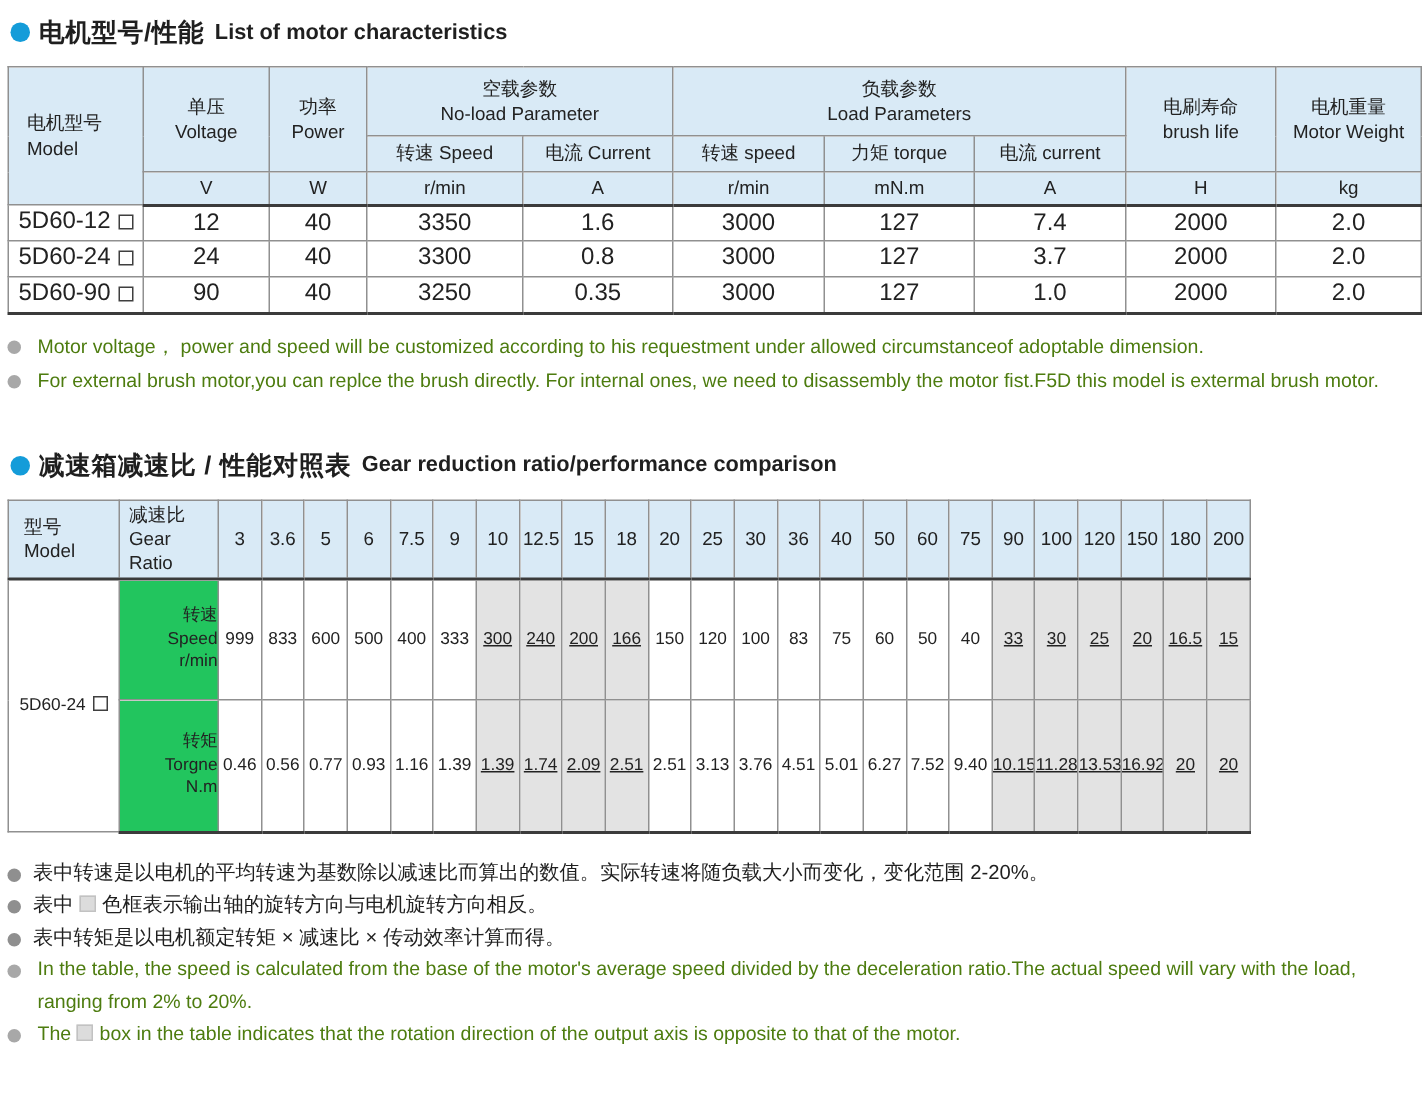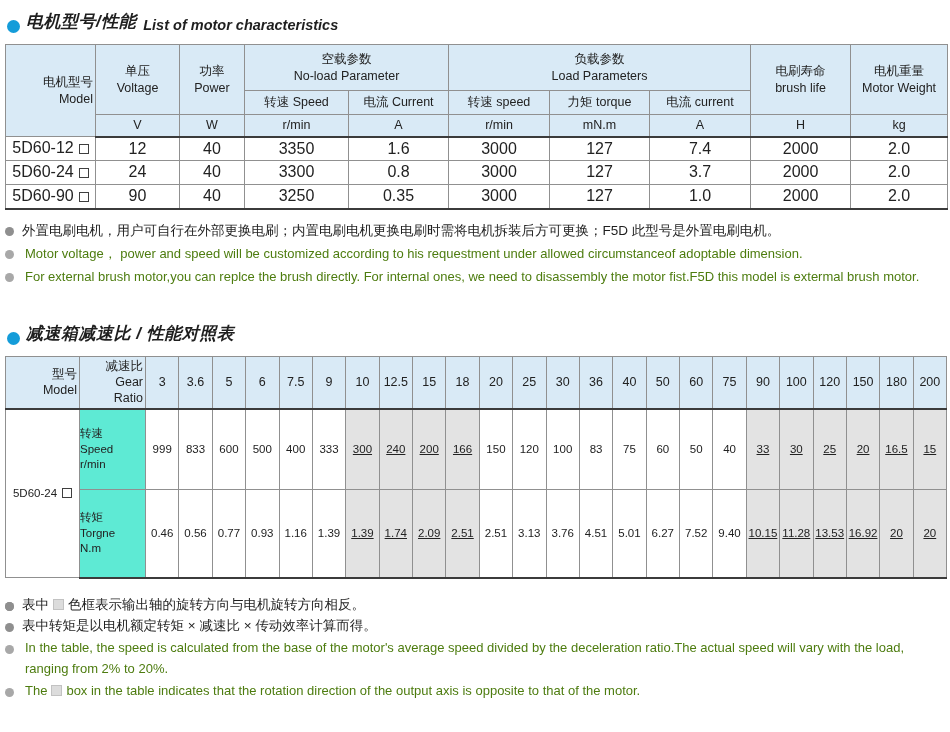--- a/index.html
+++ b/index.html
@@ -5,37 +5,37 @@
   * { margin:0; padding:0; box-sizing:border-box; }
   html,body { background:#ffffff; }
   body {
     width:950px; height:732px; overflow:hidden;
     font-family:"Liberation Sans","DejaVu Sans",sans-serif;
     color:#1f1f1f;
   }
   .page { padding:6px 4px 0 5px; }
 
   
-  .section-title { display:flex; align-items:flex-end; margin:4px 0 11px 2px;font-style:italic; }
+  .section-title { display:flex; align-items:center; margin:4px 0 11px 2px; }
   .bullet {
     width:13px; height:13px; border-radius:50%;
     background:#149cd9; margin-right:6px; flex:0 0 auto;
   }
   .t-zh { font-size:17px; font-weight:bold; letter-spacing:.5px; }
   .t-en { font-size:14.5px; font-weight:bold; margin-left:7px; }
 
   
-  table { border-collapse:collapse; table-layout:fixed; width:942px; }
+  table { border-collapse:collapse; table-layout:fixed; width:829px; }
   th, td {
     border:1px solid #909090; text-align:center; vertical-align:middle;
     font-size:12.5px; font-weight:normal; color:#222; line-height:1.3;
     padding:1px 2px; overflow:hidden;
   }
   .hblue { background:#d9eaf6; }
-  .left-h { text-align:right; padding-left:12px; }
+  .left-h { text-align:left; padding-left:12px; }
 
   
   #motor-table tr.h1 { height:46px; }
   #motor-table tr.h2 { height:24px; }
   #motor-table tr.units { height:22px; }
   #motor-table tr.units td { border-bottom:2.5px solid #3b3b3b; }
   #motor-table tbody tr { height:22px; }
   #motor-table tbody tr td { font-size:16px; }
   #motor-table tbody tr:last-child td { border-bottom:2.5px solid #3b3b3b; }
 
@@ -63,21 +63,21 @@
   
   #gear-section { margin-top:34px; }
   #gear-table thead tr { height:50px; }
   #gear-table thead th { border-bottom:2.5px solid #3b3b3b; }
   #gear-table .ratio-h { font-size:12.5px; }
   #gear-table tr.speed-tr { height:81px; }
   #gear-table tr.torque-tr { height:88px; }
   #gear-table tbody tr:last-child td { border-bottom:2.5px solid #3b3b3b; }
   #gear-table tbody td { font-size:11.5px; padding:1px 0; }
   #gear-table td.rev { background:#e3e3e3;text-decoration:underline; }
-  .row-label { text-align:left; padding-left:8px; font-size:12.5px; background:#5eead4; }
+  .row-label { text-align:right; padding-left:8px; font-size:12.5px; background:#22c55e; }
   .row-label span { display:block; line-height:1.35; }
   .gear-model-cell { background:#fff; font-size:12px; }
 
   ul.notes.bottom { margin-top:15px; }
   ul.notes.bottom li { line-height:21.5px; }
 </style>
 </head>
 <body>
 
 <div class="page">
@@ -185,28 +185,28 @@
           <td>3000</td>
           <td>127</td>
           <td>1.0</td>
           <td>2000</td>
           <td>2.0</td>
         </tr>
       </tbody>
   </table>
 
   <ul class="notes">
-      <li class="note zh"><span class="nbullet"></span><span>外置电刷电机，用户可自行在外部更换电刷；内置电刷电机更换电刷时需将电机拆装后方可更换；F5D 此型号是外置电刷电机。</span></li>
       <li class="note en"><span class="nbullet"></span><span>Motor voltage，  power and speed will be customized according to his requestment under allowed circumstanceof adoptable dimension.</span></li>
       <li class="note en"><span class="nbullet"></span><span>For external brush motor,you can replce the brush directly. For internal ones, we need to disassembly the motor fist.F5D this model is extermal brush motor.</span></li>
     </ul>
 
   <div class="section-title" id="gear-section">
     <span class="bullet"></span>
     <span class="t-zh">减速箱减速比 / 性能对照表</span>
+    <span class="t-en">Gear reduction ratio/performance comparison</span>
   </div>
 
   <table id="gear-table">
     <colgroup id="gear-cols">
       <col style="width:74px">
         <col style="width:66px">
     <col>
         <col>
         <col>
         <col>
@@ -330,20 +330,20 @@
           <td class="rev">11.28</td>
           <td class="rev">13.53</td>
           <td class="rev">16.92</td>
           <td class="rev">20</td>
           <td class="rev">20</td>
         </tr>
     </tbody>
   </table>
 
   <ul class="notes bottom">
-      <li class="note zh"><span class="nbullet"></span></li>
+      <li class="note zh"><span class="nbullet"></span><span>表中转速是以电机的平均转速为基数除以减速比而算出的数值。实际转速将随负载大小而变化，变化范围 2-20%。</span></li>
       <li class="note zh"><span class="nbullet"></span><span>表中</span><span class="inline-box"></span><span>色框表示输出轴的旋转方向与电机旋转方向相反。</span></li>
       <li class="note zh"><span class="nbullet"></span><span>表中转矩是以电机额定转矩 × 减速比 × 传动效率计算而得。</span></li>
       <li class="note en"><span class="nbullet"></span><span>In the table, the speed is calculated from the base of the motor's average speed  divided by the deceleration ratio.The actual speed will vary with the load, ranging from 2% to 20%.</span></li>
       <li class="note en"><span class="nbullet"></span><span>The</span><span class="inline-box"></span><span>box in the table indicates that the rotation direction of the output axis is opposite to that of the motor.</span></li>
     </ul>
 
 </div>
 
 </body></html>

